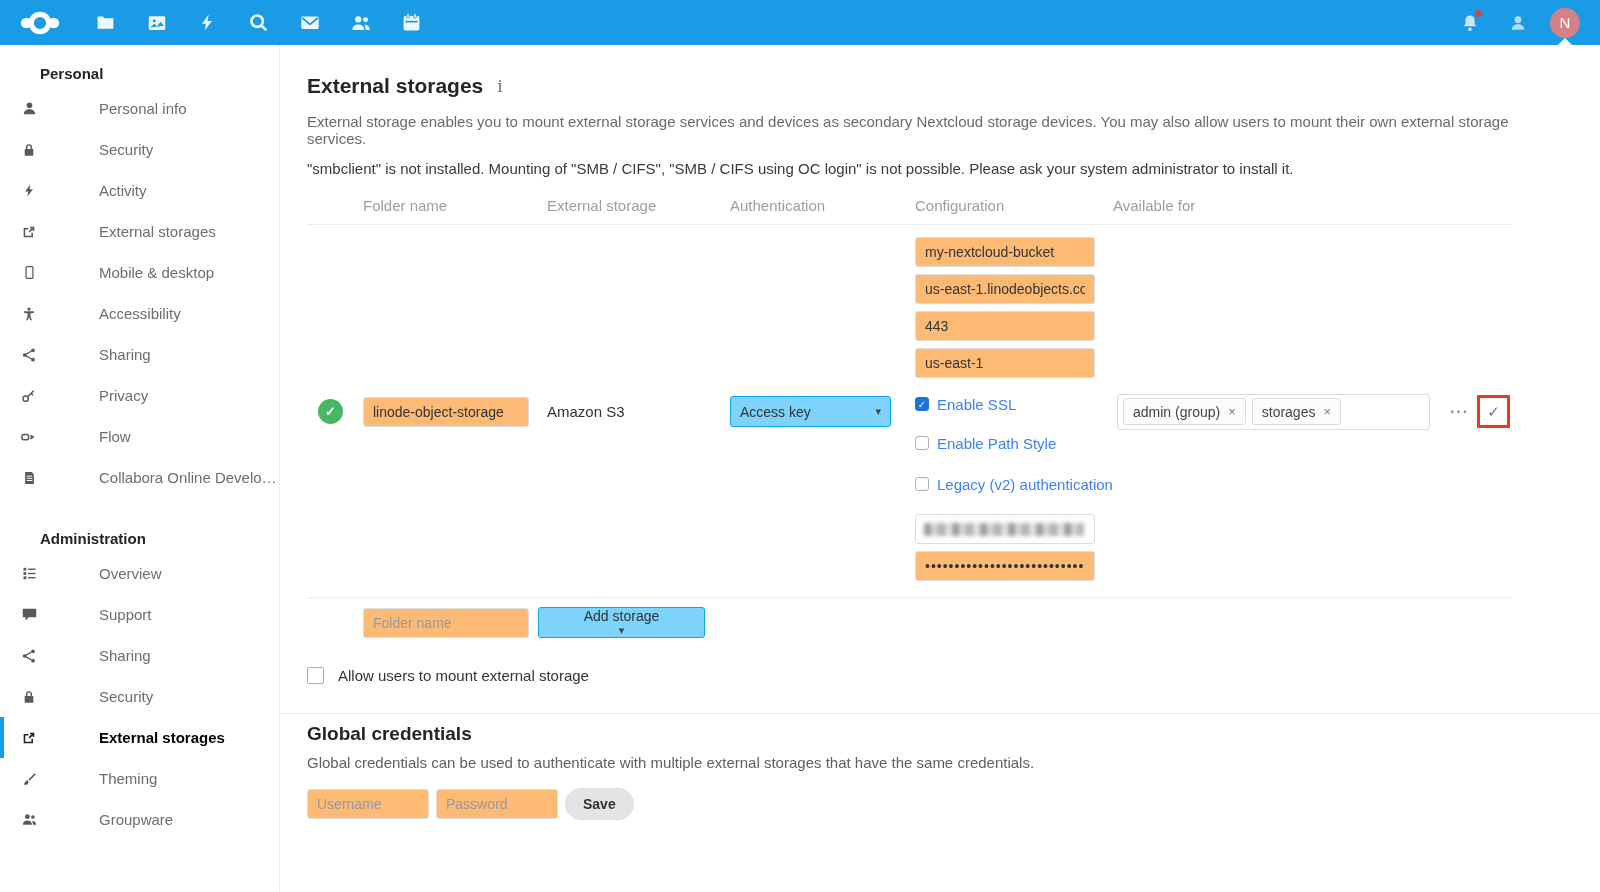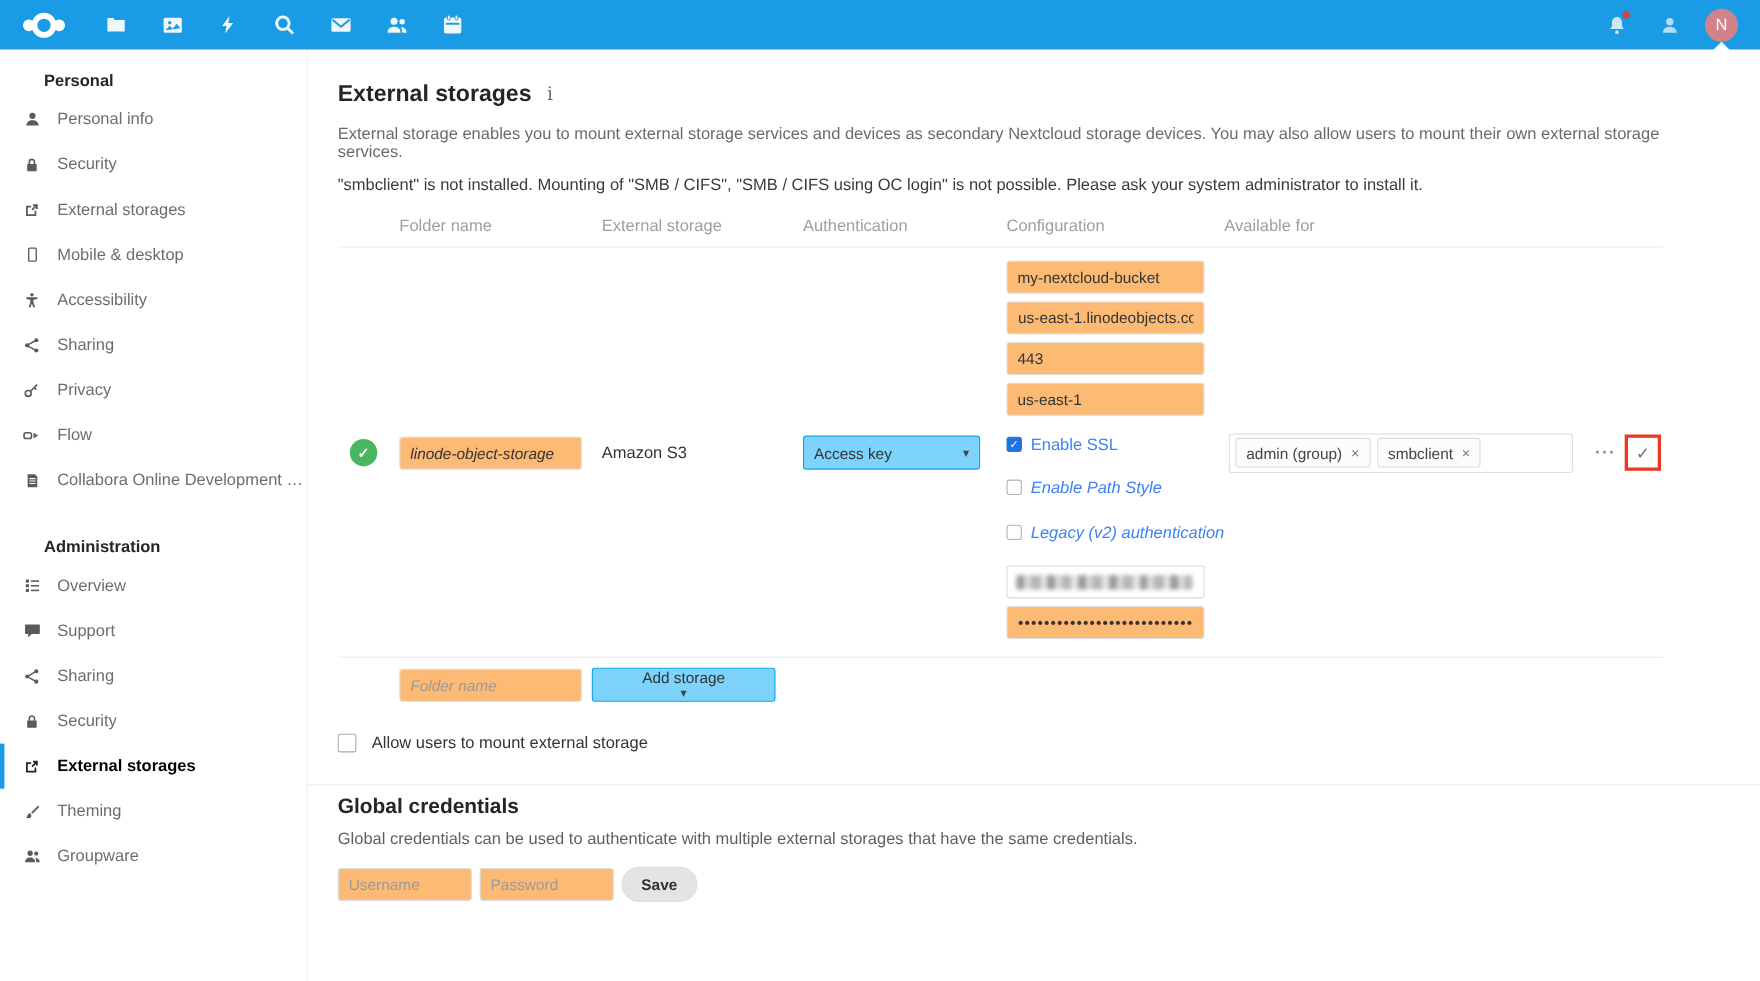--- a/index.html
+++ b/index.html
@@ -27,21 +27,21 @@
   
   .app { display:flex; padding-top:45px; height:892px; }
   .sidebar { width:280px; min-width:280px; height:100%; border-right:1px solid #f0f0f0;
     padding-top:10px; overflow:hidden; }
   .main { flex:1; padding:0 60px 0 27px; overflow:hidden; }
 
   
   .side-heading { font-weight:bold; font-size:15px; color:#252525; padding:10px 0 6px 40px; }
   .side-heading.admin { margin-top:22px; }
   .side-item { height:41px; display:flex; align-items:center; color:#6d6d6d; font-size:15px;
-    cursor:pointer; border-left:4px solid transparent; padding-left:14px; }
+    cursor:pointer; border-left:4px solid transparent; padding-left:14px;gap:47px; }
   .side-item .s-icon { width:22px; display:flex; justify-content:center; margin-right:12px;
     color:#5a5a5a; flex-shrink:0; }
   .side-item .s-label { white-space:nowrap; overflow:hidden; text-overflow:ellipsis; }
   .side-item.active { border-left-color:#1a9be5; color:#000; font-weight:bold; }
   .side-item.active .s-icon { color:#222; }
 
   
   .page-title-row { display:flex; align-items:center; gap:14px; margin-top:29px; }
   .page-title { font-size:21px; font-weight:bold; color:#252525; }
   .info-icon { font-family:"DejaVu Serif", serif; color:#6f6f6f; font-size:17px; cursor:pointer; }
@@ -54,32 +54,32 @@
   .th { color:#9e9e9e; font-size:15px; }
   .tbl-row { border-bottom:1px solid #ececec; padding:6px 0 5px 0; align-items:center; }
 
   input.txt { height:30px; border:1px solid #dcdcdc; border-radius:3px; padding:0 9px;
     font-size:14px; font-family:inherit; color:#333; background:#fdba74; outline:none; }
   input.txt::placeholder { color:#9a9a9a; }
 
   .status-cell { display:flex; justify-content:flex-start; padding-left:11px; }
   .ok-circle { width:25px; height:25px; border-radius:50%; background:#49b662; color:#fff;
     display:flex; align-items:center; justify-content:center; font-size:13px; font-weight:bold; cursor:pointer; }
-  .folder-input { width:166px;font-style:italic; }
+  .folder-input { width:166px; }
   .storage-name { font-size:15px; color:#333; }
 
   .select-box { width:161px; height:31px; border:1px solid #0ea5e9; border-radius:3px;
     display:flex; align-items:center; justify-content:space-between; padding:0 9px; font-size:14px;
     color:#333; cursor:pointer; background:#7dd3fc; }
   .select-box .caret { color:#444; font-size:11px; }
 
   .config-stack { display:flex; flex-direction:column; padding:6px 0 4px 0; }
   .config-stack input.txt { width:180px; margin-bottom:7px; }
   .chk-row { display:flex; align-items:center; gap:8px; margin:8px 0; height:22px; cursor:pointer; }
-  .chk-row.gap-lg { margin:9px 0 10px 0;font-style:italic; }
+  .chk-row.gap-lg { margin:9px 0 10px 0; }
   .chk { width:14px; height:14px; border:1px solid #b3b3b3; border-radius:3px; background:#fff;
     display:flex; align-items:center; justify-content:center; flex-shrink:0; }
   .chk.checked { background:#1e73de; border-color:#1e73de; color:#fff; font-size:10px; }
   .chk-label { font-size:15px; color:#3b82f6; }
   .redacted-box { width:180px; height:30px; border:1px solid #dcdcdc; border-radius:3px;
     display:flex; align-items:center; padding:0 8px; margin:9px 0 7px 0; }
   .redacted-bar { height:13px; width:160px; border-radius:2px; filter:blur(2px);
     background:repeating-linear-gradient(90deg,#9a9a9a 0 7px,#d8d8d8 7px 13px,#b5b5b5 13px 22px,#e6e6e6 22px 28px); }
   .secret-input { width:180px; letter-spacing:1px; font-size:11px; }
 
@@ -207,20 +207,28 @@
       <span class="s-label">Personal info</span>
     </div>
     <div class="side-item">
       <span class="s-icon">
           <svg width="16" height="16" viewBox="0 0 24 24" fill="currentColor">
             <rect x="5.5" y="10.5" width="13" height="10" rx="1"></rect>
             <path d="M8.5 11V7.8a3.5 3.5 0 0 1 7 0V11" fill="none" stroke="currentColor" stroke-width="2.2"></path>
           </svg>
         </span>
       <span class="s-label">Security</span>
+    </div>
+    <div class="side-item">
+      <span class="s-icon">
+          <svg width="15" height="15" viewBox="0 0 24 24" fill="currentColor">
+            <path d="M13.5 2 5 13.5h5l-1.5 8.5 9-12h-5.5z"></path>
+          </svg>
+        </span>
+      <span class="s-label">Activity</span>
     </div>
     <div class="side-item">
       <span class="s-icon">
           <svg width="16" height="16" viewBox="0 0 24 24" fill="currentColor">
             <path d="M4 6v14h14v-7h-2.4v4.6H6.4V8.4H11V6z"></path>
             <path d="M13.5 4H20v6.5h-2.4V8.1L13 12.7l-1.7-1.7 4.6-4.6h-2.4z"></path>
           </svg>
         </span>
       <span class="s-label">External storages</span>
     </div>
@@ -414,21 +422,21 @@
           </div>
           <input class="txt secret-input" type="text" value="••••••••••••••••••••••••••••••" style="">
         </div>
         <div class="avail-cell">
           <div class="avail-box">
             <span class="chip">
               <span>admin (group)</span>
               <span class="x">×</span>
             </span>
             <span class="chip">
-              <span>smbclient</span>
+              <span>storages</span>
               <span class="x">×</span>
             </span>
           </div>
         </div>
         <div class="dots-btn">···</div>
         <div>
           <div class="confirm-btn">
             <span>✓</span>
           </div>
         </div>

